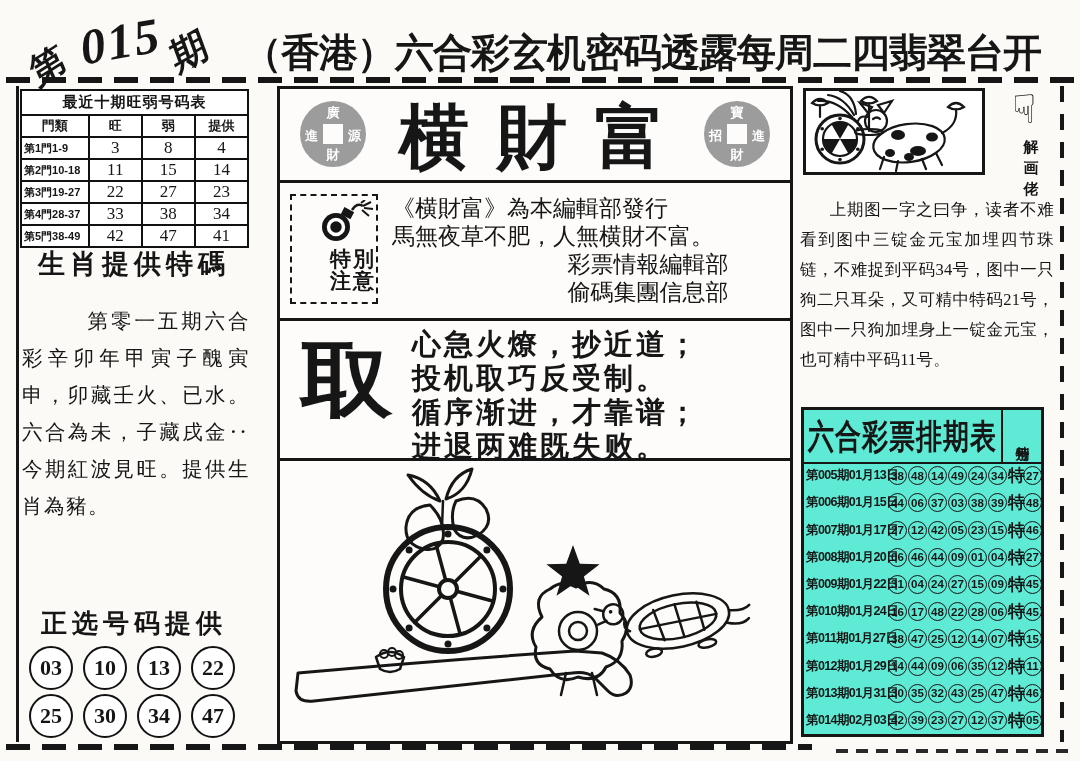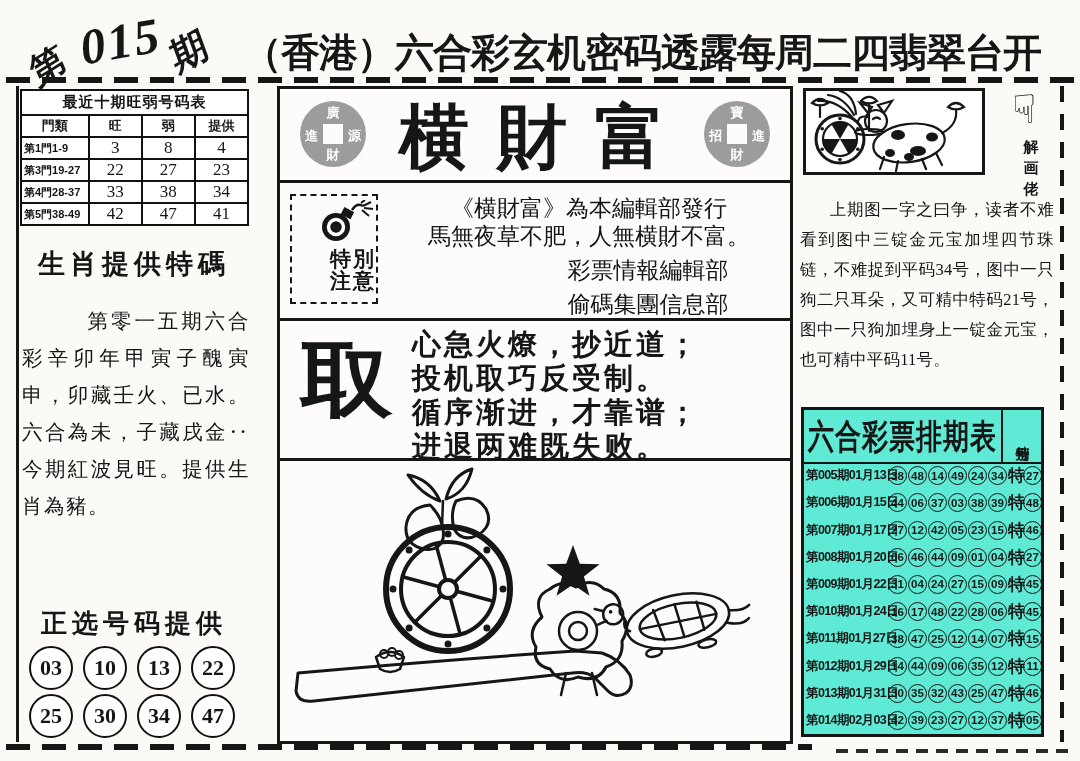--- a/index.html
+++ b/index.html
@@ -52,22 +52,22 @@
   .cc.b{left:0;right:0;bottom:3px;text-align:center;}
   .cc.l{left:5px;top:26px;}
   .cc.r{right:5px;top:26px;}
   .mast-title{position:absolute;left:0;right:6px;top:2px;text-align:center;font-size:70px;font-weight:bold;
               font-family:"Liberation Serif",serif;letter-spacing:28px;padding-left:28px;}
   .notice-box{position:absolute;left:10px;top:11px;width:88px;height:110px;border:2.5px dashed #161616;
               text-align:right;box-sizing:border-box;}
   .notice-label{font-size:21px;font-weight:bold;line-height:22px;letter-spacing:2px;}
   .notice-lines{position:absolute;left:112px;top:12px;width:394px;font-size:23px;line-height:28px;
                 font-family:"Liberation Serif",serif;}
-  .nl1,.nl2{text-align:center;}
-  .nl3,.nl4{text-align:center;padding-left:118px;margin-top:6px;}
+  .nl1,.nl2{}
+  .nl3,.nl4{text-align:center;padding-left:118px;}
   .qu{position:absolute;left:20px;top:18px;font-size:86px;font-weight:bold;line-height:86px;
       transform:scale(1.08,0.95);transform-origin:left top;}
   .poem{position:absolute;left:132px;top:6px;font-size:29px;font-weight:bold;line-height:34px;letter-spacing:3px;}
   
   .picbox{position:absolute;left:803px;top:88px;width:182px;height:87px;border:3px solid #161616;
           box-sizing:border-box;background:#fff;}
   .hand{position:absolute;left:1012px;top:86px;font-size:40px;font-family:"DejaVu Sans",sans-serif;}
   .hintv{position:absolute;left:1021px;top:136px;width:20px;text-align:center;font-size:15px;
          font-weight:bold;line-height:21px;}
   .hintv span{display:block;}
@@ -111,20 +111,26 @@
         <th>弱</th>
         <th>提供</th>
       </tr>
     </thead>
     <tbody id="stats-body">
         <tr>
           <th>第1門1-9</th>
           <td>3</td>
           <td>8</td>
           <td>4</td>
+        </tr>
+        <tr>
+          <th>第2門10-18</th>
+          <td>11</td>
+          <td>15</td>
+          <td>14</td>
         </tr>
         <tr>
           <th>第3門19-27</th>
           <td>22</td>
           <td>27</td>
           <td>23</td>
         </tr>
         <tr>
           <th>第4門28-37</th>
           <td>33</td>

